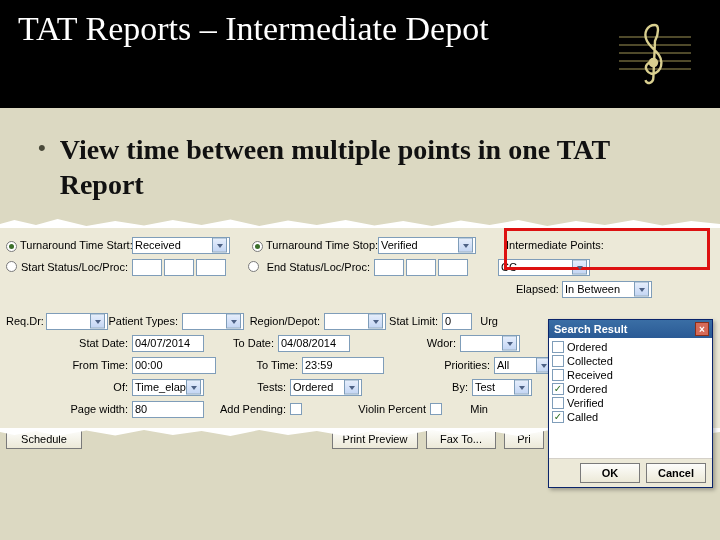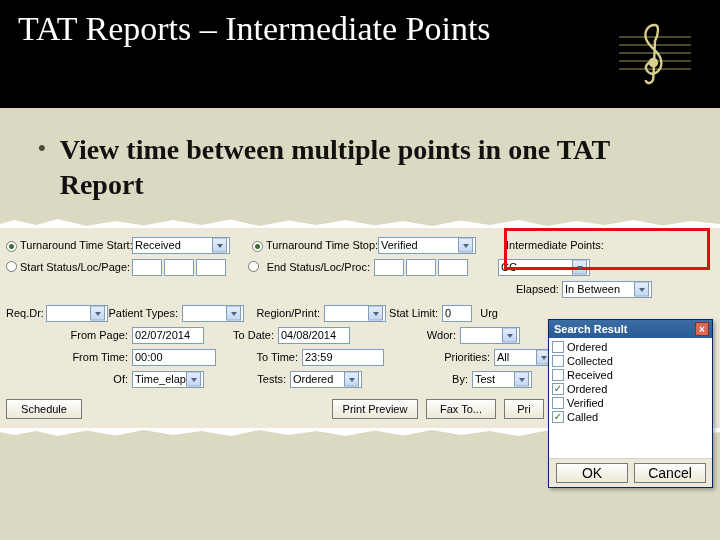--- a/index.html
+++ b/index.html
@@ -211,32 +211,33 @@
     justify-content: flex-end;
     gap: 6px;
     padding: 4px 6px;
     border-top: 1px solid #d4d0c8;
     background: #ece9d8;
   }
   .pbtn {
     border: 1px solid #7a7a7a;
     background: linear-gradient(#fdfdfb, #ece9d8);
     height: 20px;
-    width: 72px;
-    font-size: 14px;
+    width: 60px;
+    font-size: 11px;
     display: inline-flex;
     align-items: center;
     justify-content: center;
+    font-weight: bold;
   }
 </style>
 </head>
 <body>
 
 <div class="header">
-  <h1>TAT Reports – Intermediate Points</h1>
+  <h1>TAT Reports – Intermediate Depot</h1>
   <div class="logo">
     <svg viewBox="0 0 100 100">
       <g stroke="#c7b96b" stroke-width="1" fill="none">
         <line x1="5" y1="30" x2="95" y2="30"></line>
         <line x1="5" y1="40" x2="95" y2="40"></line>
         <line x1="5" y1="50" x2="95" y2="50"></line>
         <line x1="5" y1="60" x2="95" y2="60"></line>
         <line x1="5" y1="70" x2="95" y2="70"></line>
       </g>
       <path d="M50 15 C40 15 35 25 40 35 C45 45 58 50 58 62 C58 75 45 80 40 72 C36 66 42 60 48 62 M50 15 C55 15 55 25 50 35 L48 80 C48 88 40 90 38 84" fill="none" stroke="#d9cf8f" stroke-width="3"></path>
@@ -269,21 +270,21 @@
       <div class="ctl drop" style="width:98px">
           <span>Verified</span>
         </div>
 
       <div style="width:30px"></div>
       <div class="lbl" style="width:96px;text-align:left">Intermediate Points:</div>
     </div>
 
     <div class="dlg-row">
       <div style="width:14px"><span class="radio"></span></div>
-      <div class="lbl" style="width:112px">Start Status/Loc/Page:</div>
+      <div class="lbl" style="width:112px">Start Status/Loc/Proc:</div>
       <div class="ctl" style="width:30px"></div>
       <div class="ctl" style="width:30px;margin-left:2px"></div>
       <div class="ctl" style="width:30px;margin-left:2px"></div>
 
       <div style="width:22px"></div>
       <div style="width:14px"><span class="radio"></span></div>
       <div class="lbl" style="width:112px">End Status/Loc/Proc:</div>
       <div class="ctl" style="width:30px"></div>
       <div class="ctl" style="width:30px;margin-left:2px"></div>
       <div class="ctl" style="width:30px;margin-left:2px"></div>
@@ -295,38 +296,38 @@
     </div>
 
     <div class="dlg-row">
       <div style="width:510px"></div>
       <div class="lbl" style="width:46px">Elapsed:</div>
       <div class="ctl drop" style="width:90px">
           <span>In Between</span>
         </div>
     </div>
 
-    <div class="dlg-row" style="margin-top:2px">
+    <div class="dlg-row" style="margin-top:10px">
       <div class="lbl" style="width:40px">Req.Dr:</div>
       <div class="ctl drop" style="width:62px"></div>
       <div class="lbl" style="width:74px">Patient Types:</div>
       <div class="ctl drop" style="width:62px"></div>
-      <div class="lbl" style="width:80px">Region/Print:</div>
+      <div class="lbl" style="width:80px">Region/Depot:</div>
       <div class="ctl drop" style="width:62px"></div>
       <div class="lbl" style="width:56px">Stat Limit:</div>
       <div class="ctl" style="width:30px">
           <span>0</span>
         </div>
       <div class="lbl" style="width:30px">Urg</div>
     </div>
 
     <div class="dlg-row">
-      <div class="lbl" style="width:126px">From Page:</div>
+      <div class="lbl" style="width:126px">Stat Date:</div>
       <div class="ctl" style="width:72px">
-          <span>02/07/2014</span>
+          <span>04/07/2014</span>
         </div>
       <div class="lbl" style="width:74px">To Date:</div>
       <div class="ctl" style="width:72px">
           <span>04/08/2014</span>
         </div>
       <div class="lbl" style="width:110px">Wdor:</div>
       <div class="ctl drop" style="width:60px"></div>
     </div>
 
     <div class="dlg-row">
@@ -352,20 +353,31 @@
       <div class="lbl" style="width:86px">Tests:</div>
       <div class="ctl drop" style="width:72px">
           <span>Ordered</span>
         </div>
       <div class="lbl" style="width:110px">By:</div>
       <div class="ctl drop" style="width:60px">
           <span>Test</span>
         </div>
     </div>
 
+    <div class="dlg-row">
+      <div class="lbl" style="width:126px">Page width:</div>
+      <div class="ctl" style="width:72px">
+          <span>80</span>
+        </div>
+      <div class="lbl" style="width:86px">Add Pending:</div>
+      <span class="chk"></span>
+      <div class="lbl" style="width:128px">Violin Percent</div>
+      <span class="chk"></span>
+      <div class="lbl" style="width:50px">Min</div>
+    </div>
 
     <div class="dlg-row" style="margin-top:8px">
       <div class="btn" style="width:76px">
           <span>Schedule</span>
         </div>
       <div style="flex:1"></div>
       <div class="btn" style="width:86px">
           <span>Print Preview</span>
         </div>
       <div style="width:8px"></div>

